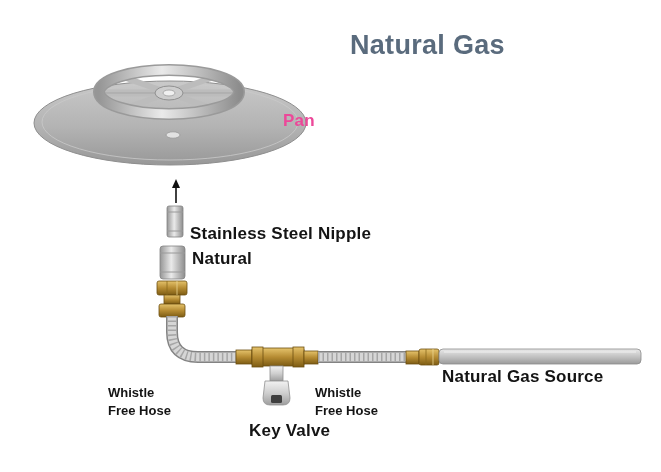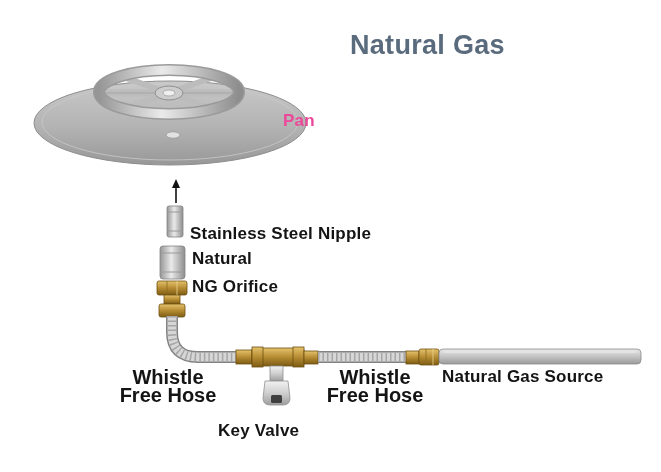--- a/index.html
+++ b/index.html
@@ -31,27 +31,27 @@
     font-size:27px;
     line-height:38px;
     letter-spacing:.3px;
   }
   .lbl-burner{left:143px;top:37px;font-size:18px;}
   .lbl-pan{left:283px;top:111px;color:#ec4899;}
   .lbl-nipple{left:190px;top:224px;}
   .lbl-coupling{left:192px;top:249px;}
   .lbl-orifice{left:192px;top:277px;}
   .whistle{
-    position:absolute;top:368px;width:120px;
-    text-align:center;font-weight:700;font-size:20px;line-height:18px;
+    position:absolute;top:384px;width:120px;
+    text-align:left;font-weight:700;font-size:13px;line-height:18px;
     color:var(--label-color);
   }
   .whistle-left{left:108px;}
   .whistle-right{left:315px;}
-  .lbl-keyvalve{left:218px;top:421px;}
+  .lbl-keyvalve{left:249px;top:421px;}
   .lbl-source{left:442px;top:367px;}
 </style>
 </head>
 <body>
 
 <div class="canvas">
 
   <svg width="661" height="472" viewBox="0 0 661 472" aria-hidden="true">
     <defs>
       <linearGradient id="steelH" x1="0" y1="0" x2="1" y2="0">
@@ -159,21 +159,20 @@
     </g>
   </svg>
 
   <div class="title-block">
     <div>Natural Gas</div>
   </div>
 
   <div class="lbl lbl-pan">Pan</div>
   <div class="lbl lbl-nipple">Stainless Steel Nipple</div>
   <div class="lbl lbl-coupling">Natural</div>
-  <div class="lbl lbl-orifice">NG Orifice</div>
 
   <div class="whistle whistle-left">
     <div>Whistle</div>
     <div>Free Hose</div>
   </div>
 
   <div class="whistle whistle-right">
     <div>Whistle</div>
     <div>Free Hose</div>
   </div>

